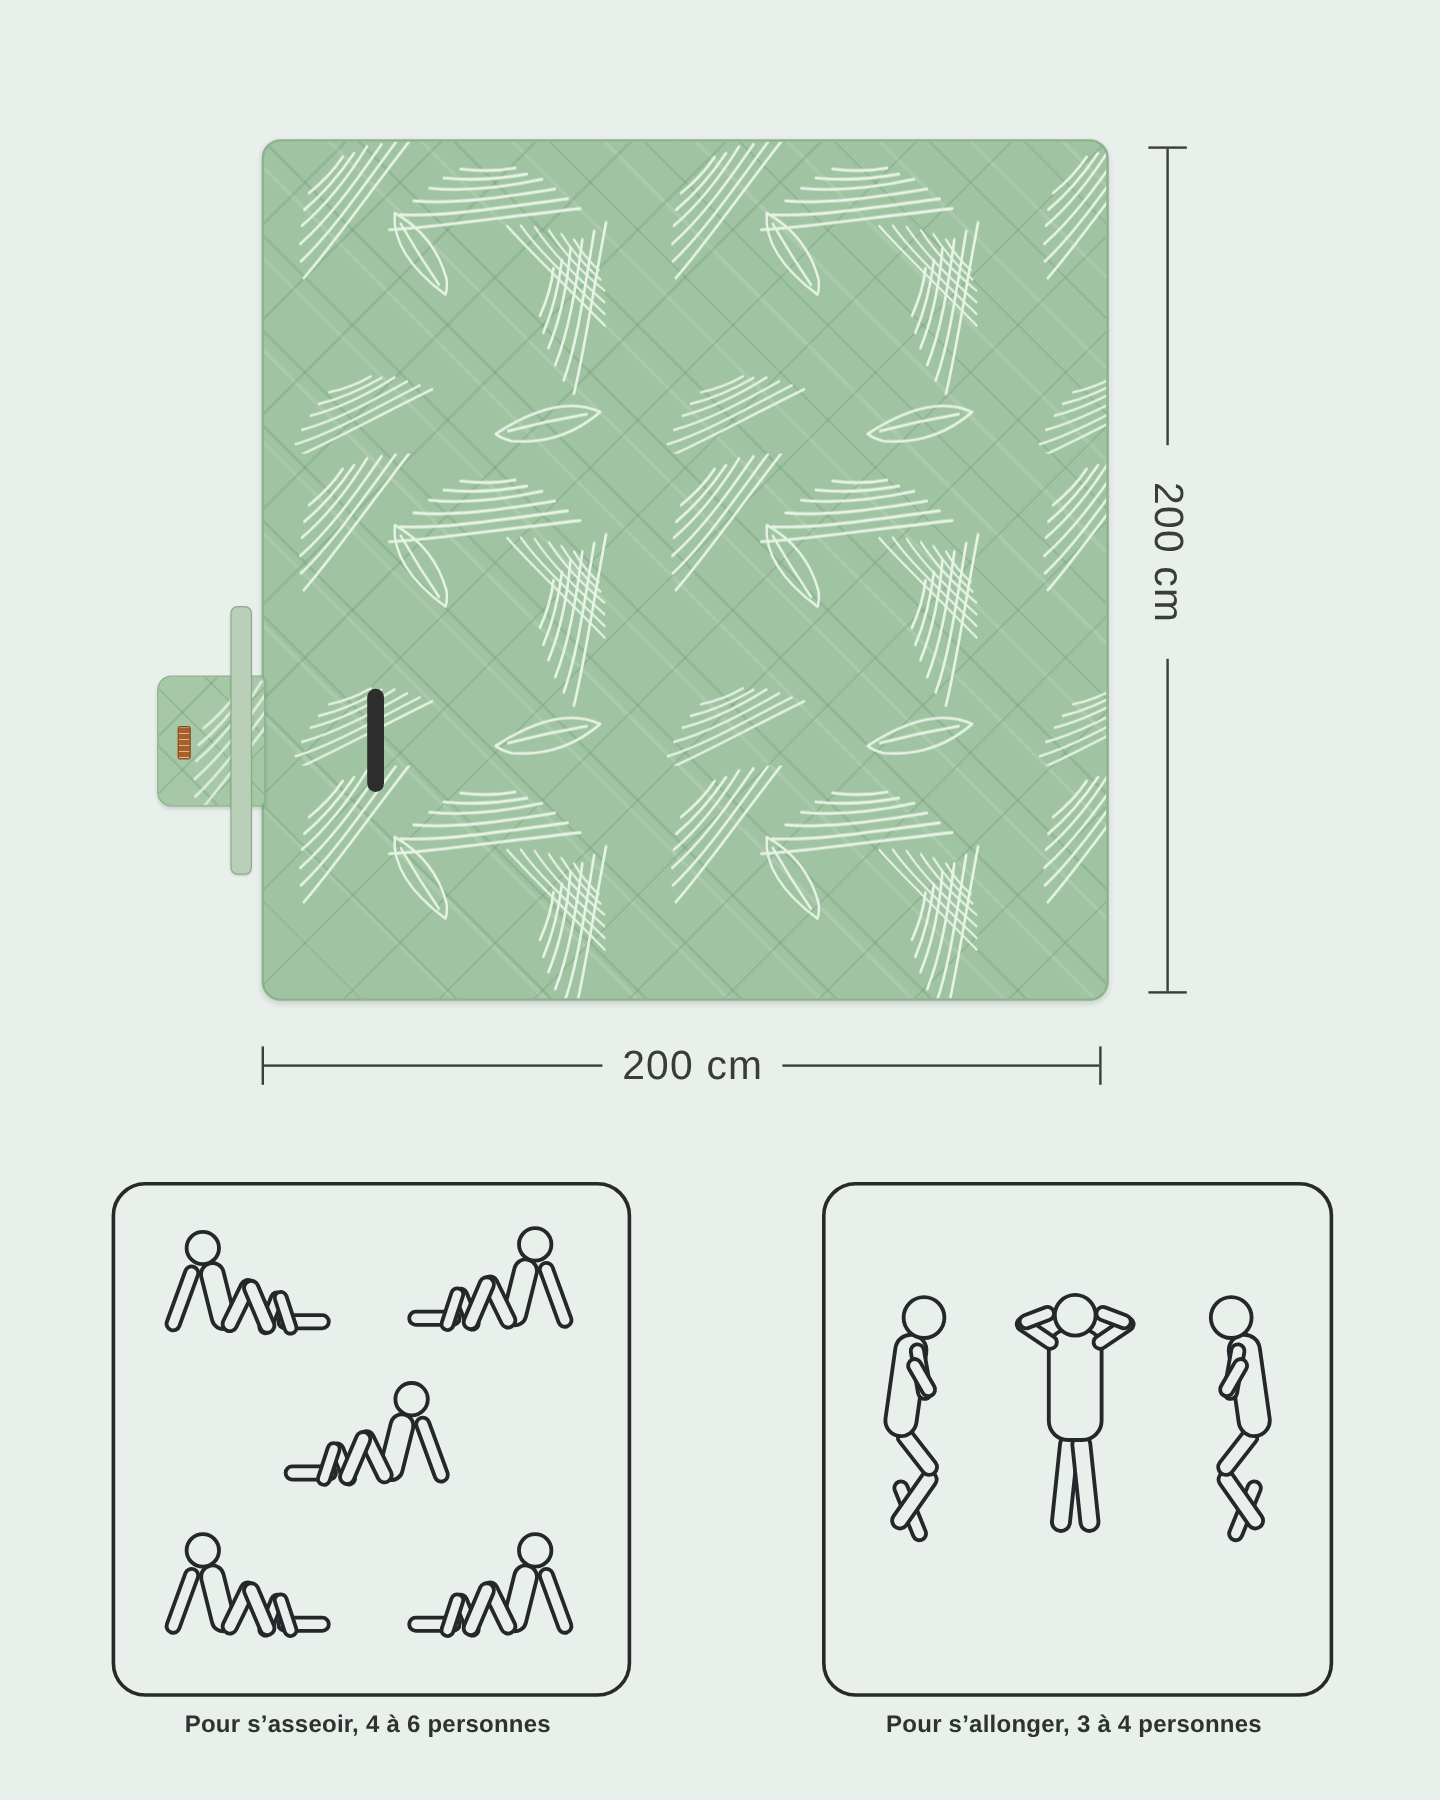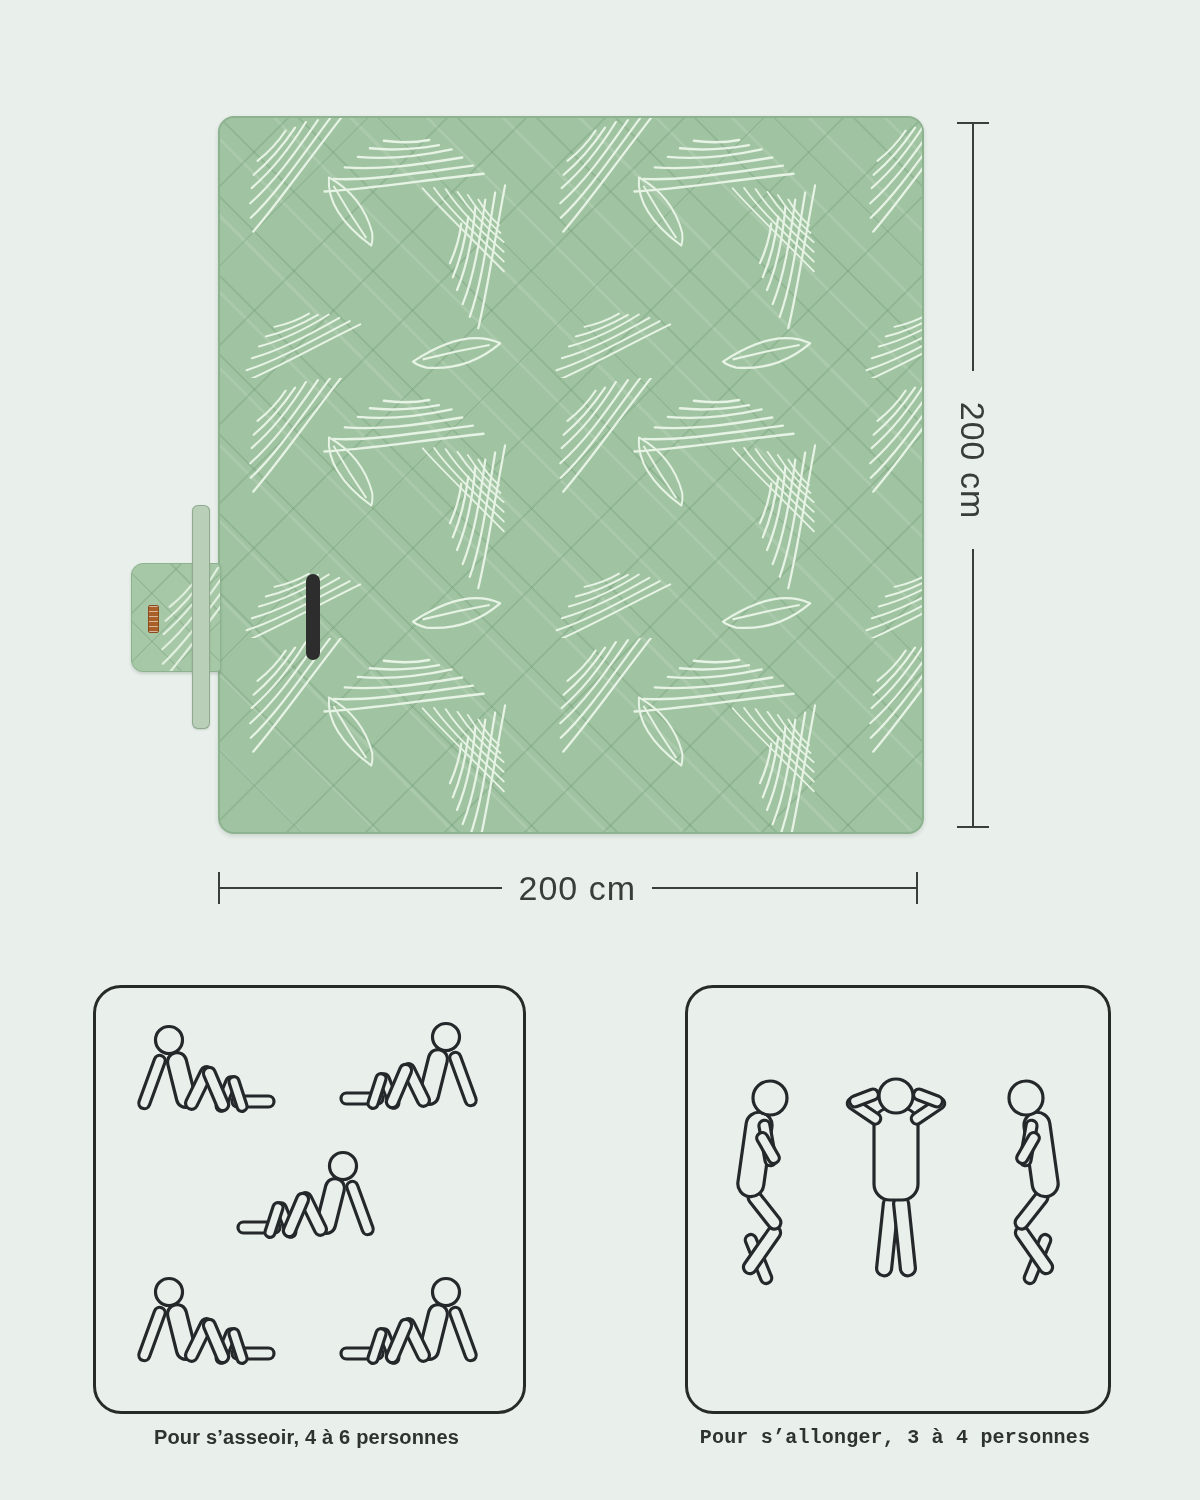--- a/index.html
+++ b/index.html
@@ -80,21 +80,21 @@
   }
   .box-sit{left:93px; top:985px; width:427px; height:423px;}
   .box-lie{left:685px; top:985px; width:420px; height:423px;}
   .fig{position:absolute;}
   .mirror{transform:scaleX(-1);}
   .caption{
     position:absolute; top:1426px; text-align:center;
     font-size:20px; font-weight:bold; color:#2e3330; letter-spacing:.2px;
   }
   .caption.sit{left:93px; width:427px;}
-  .caption.lie{left:685px; width:420px;font-family:Liberation Mono, monospace;}
+  .caption.lie{left:685px; width:420px;}
   .defs-holder{position:absolute; width:0; height:0; overflow:hidden;}
 </style>
 </head>
 <body>
 
 <div class="stage">
 
   <svg class="defs-holder" aria-hidden="true">
     <defs>
       <g id="sit-person" stroke="#24282a" stroke-width="3.2" fill="#e9efeb" stroke-linejoin="round">

